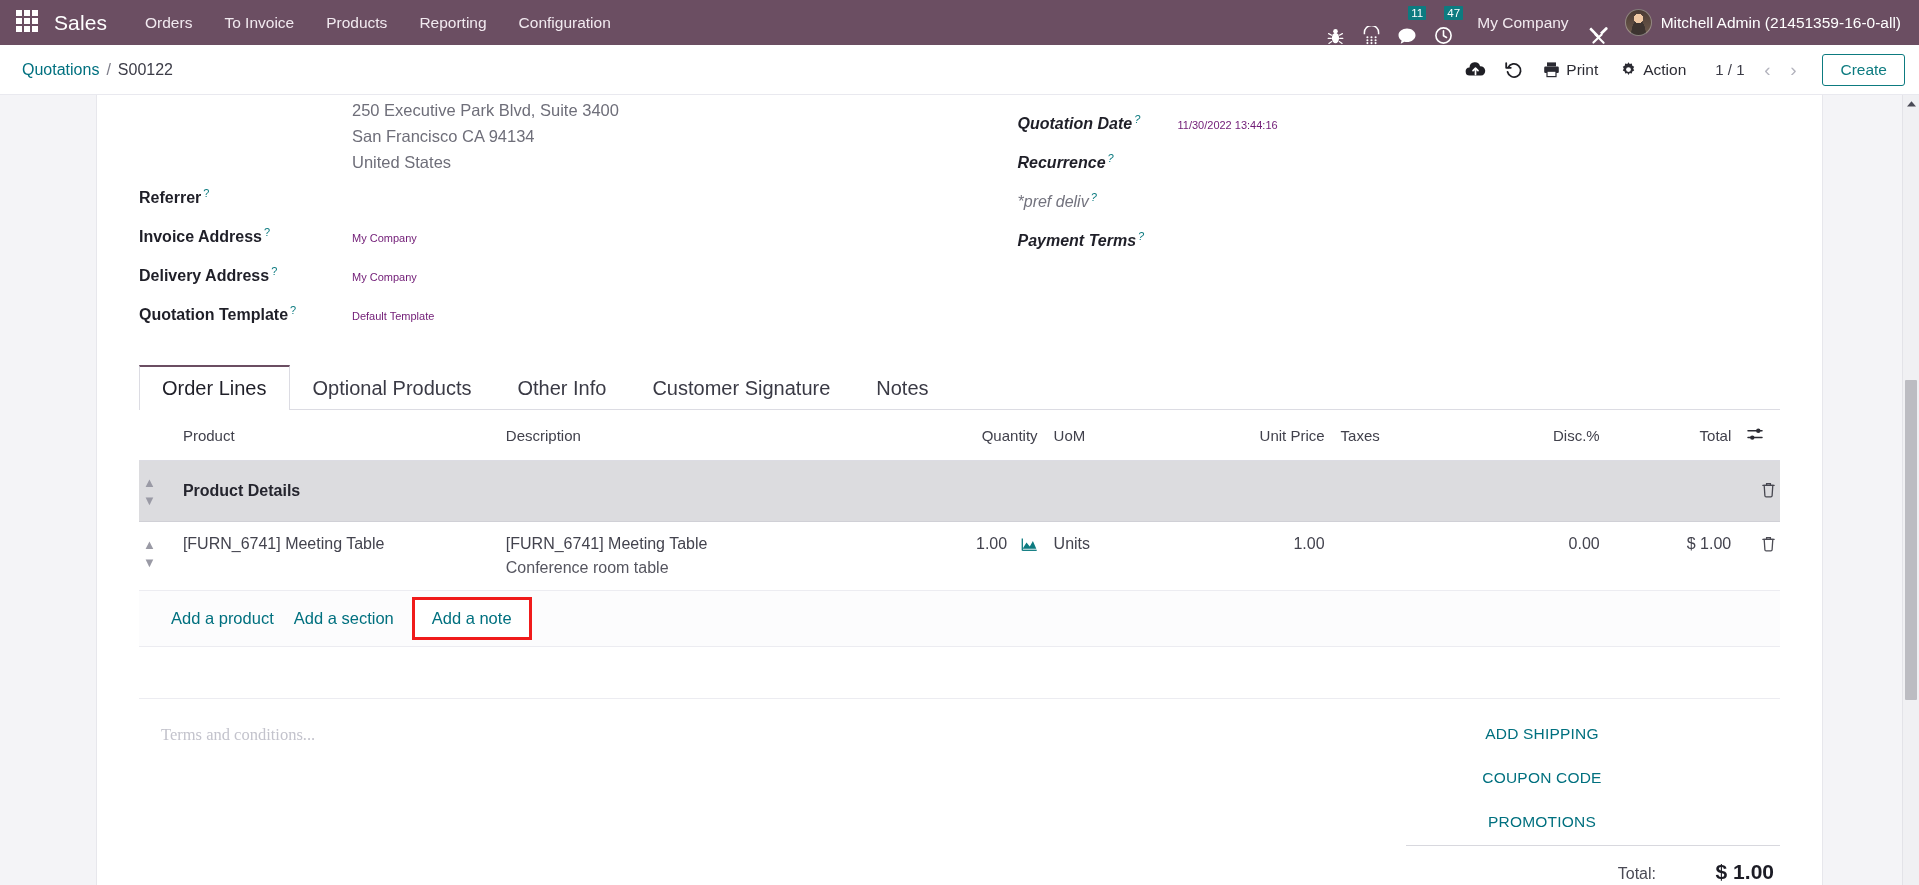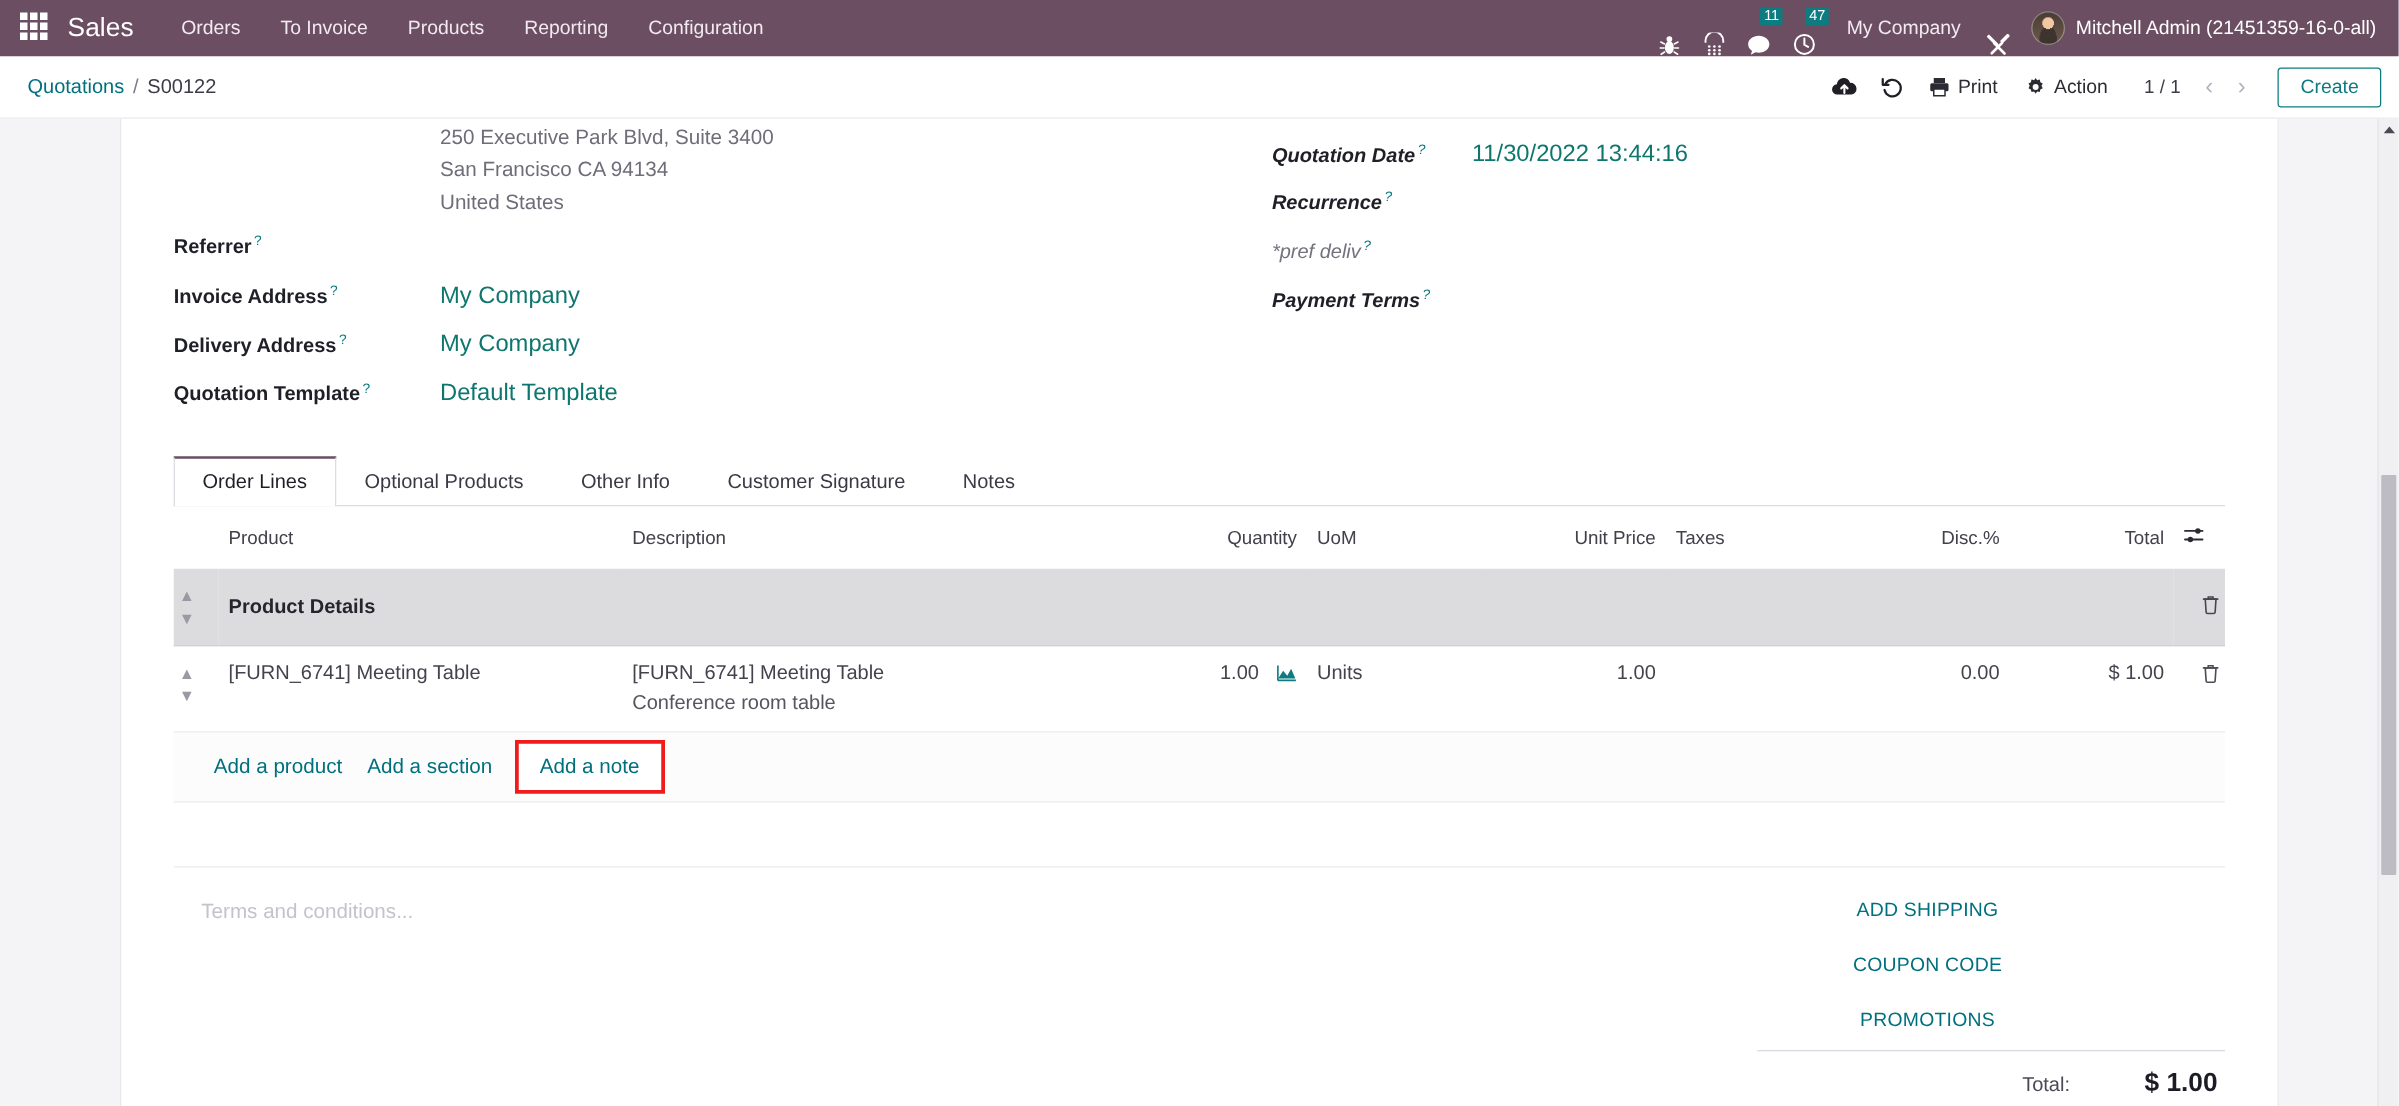--- a/index.html
+++ b/index.html
@@ -205,34 +205,34 @@
   .f-label.muted { font-weight: normal; color: #73737e; }
   .f-label .tip {
     color: #0d7b80;
     font-size: 11px;
     vertical-align: super;
     margin-left: 2px;
     cursor: help;
     font-weight: normal;
   }
   .f-val {
-    font-size: 19px;
-    color: #0f766e;
+    font-size: 11px;
+    color: #701a75;
     cursor: pointer;
   }
   .f-row.right-row .f-label { width: 160px; font-style: italic; }
 
   
   .notebook { margin-top: 22px; }
   .tabs {
     display: flex;
     border-bottom: 1px solid #dcdce3;
   }
   .tab {
-    font-size: 16px;
+    font-size: 20px;
     color: #3a3a45;
     padding: 11px 22px 10px;
     cursor: pointer;
     border: 1px solid transparent;
     border-bottom: none;
     margin-bottom: -1px;
     background: transparent;
     white-space: nowrap;
   }
   .tab.active {
@@ -321,21 +321,21 @@
   .add-link.highlighted {
     border: 3px solid #f01b1b;
     background: #ffffff;
     padding: 9px 17px;
     margin: -8px 0 -8px 8px;
   }
 
   
   .lines-tail { height: 52px; border-bottom: 1px solid #ececf1; }
   .footer-zone { display: flex; padding-top: 26px; }
-  .terms-area { flex: 1; padding-left: 22px; }
+  .terms-area { flex: 1; padding-left: 22px; font-family: Liberation Serif, serif; }
   .terms-placeholder {
     color: #c3c3cc;
     font-size: 16.5px;
     cursor: text;
   }
   .totals-area { width: 470px; }
   .promo-links {
     display: flex;
     justify-content: flex-end;
     align-items: center;

